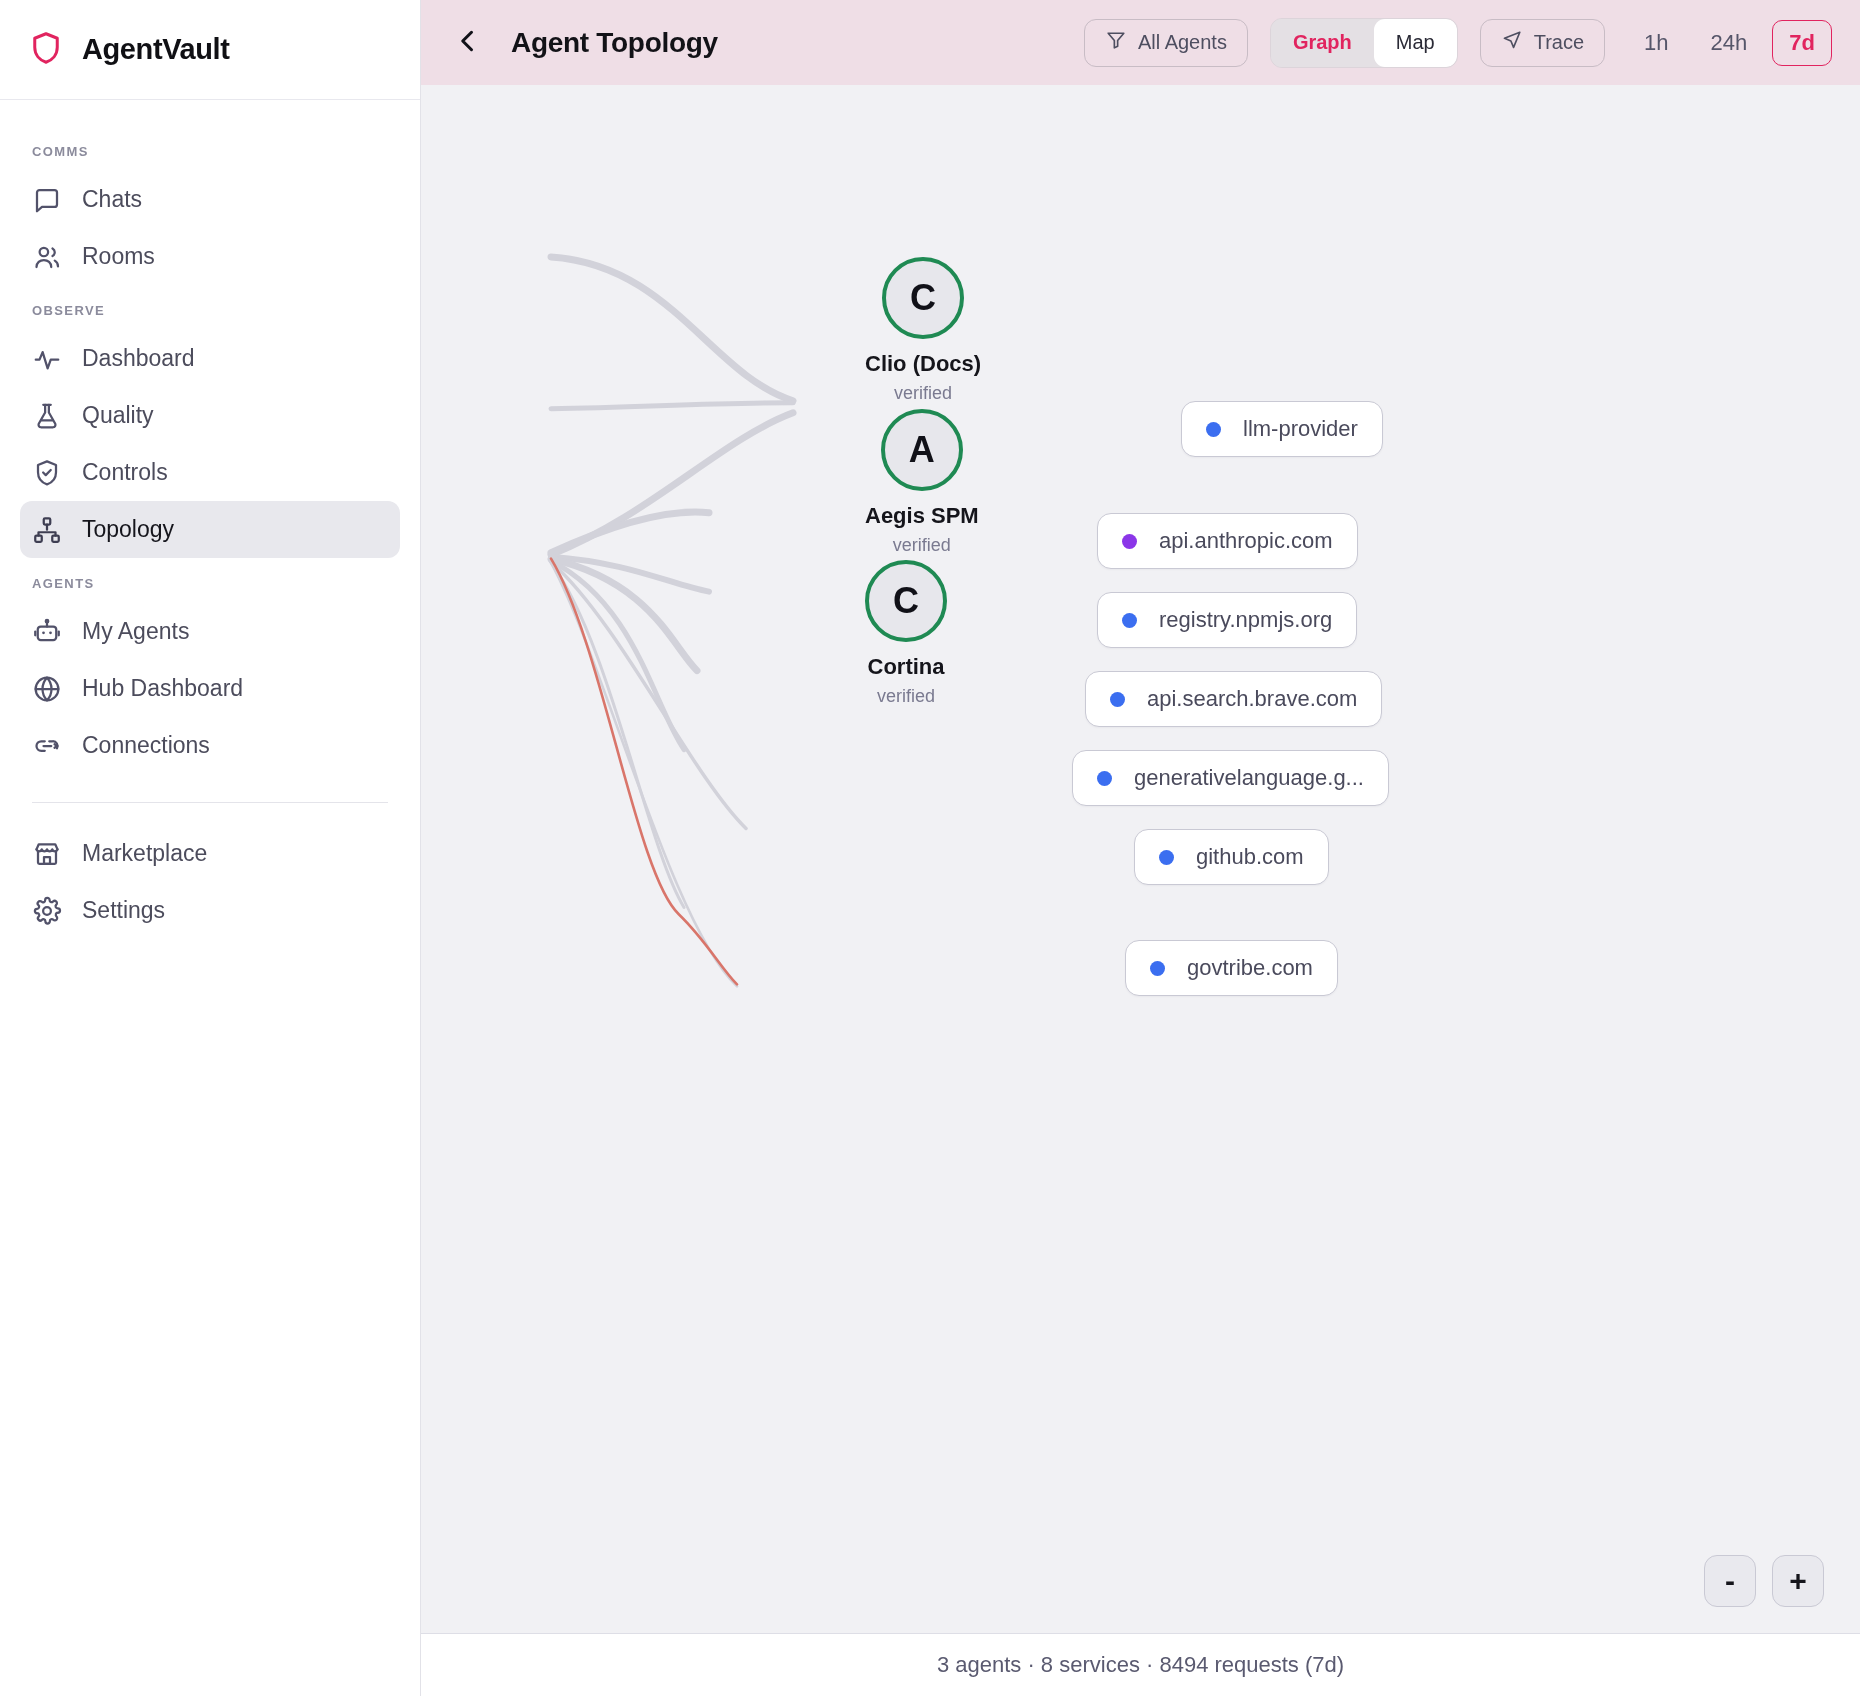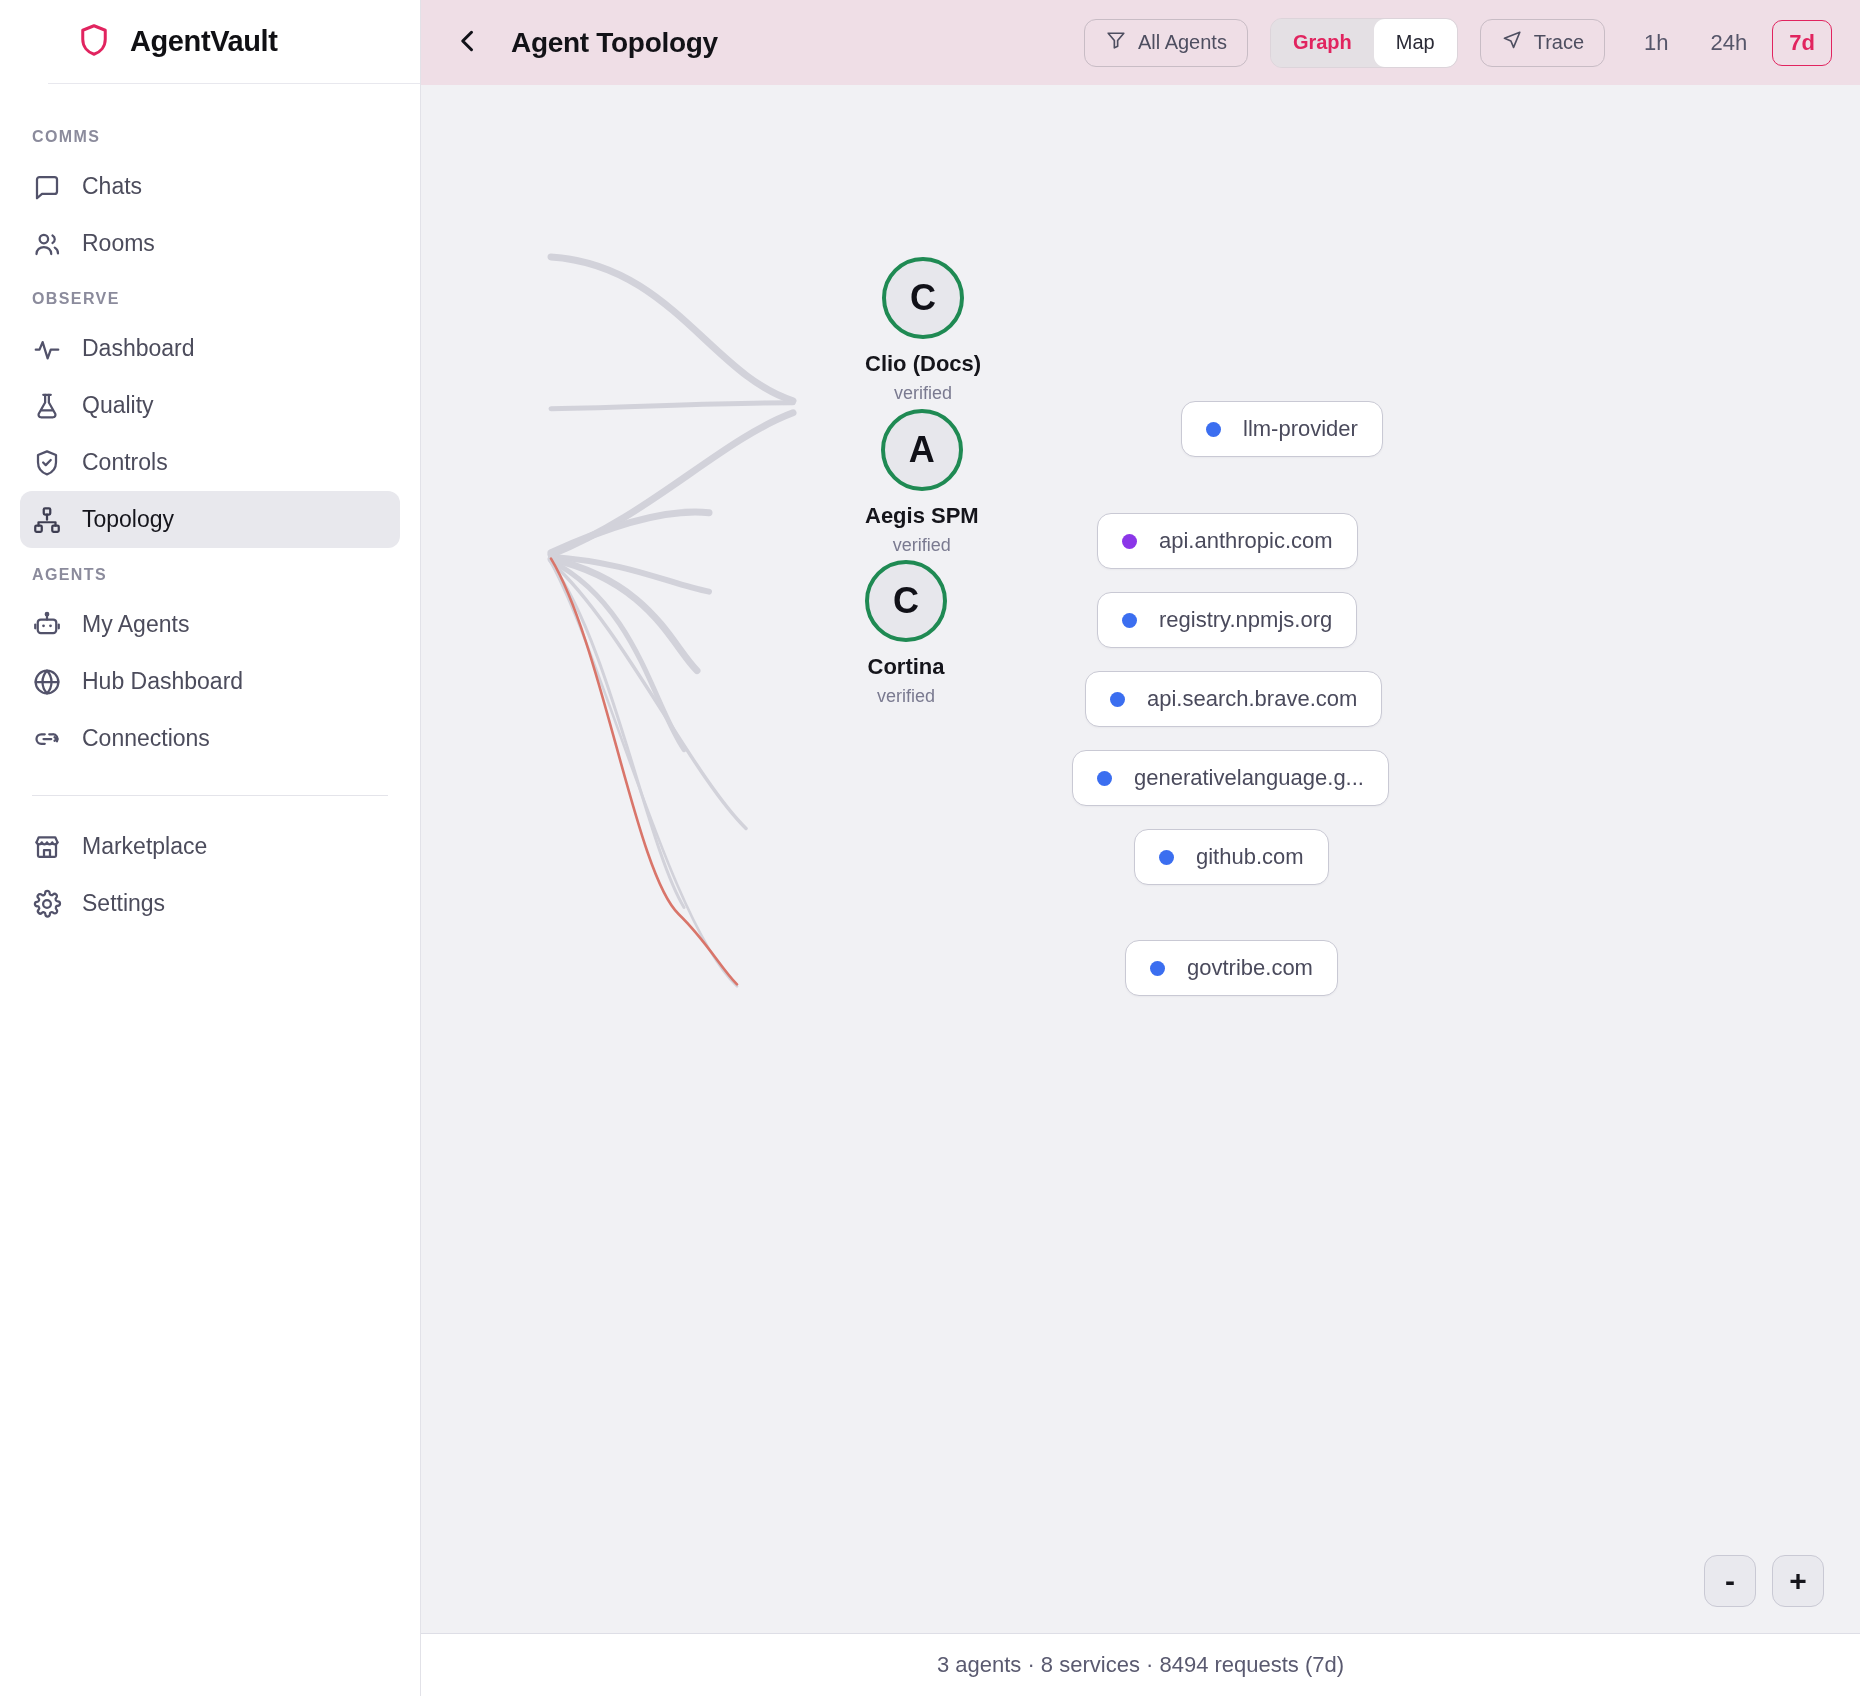--- a/index.html
+++ b/index.html
@@ -13,30 +13,29 @@
 
   
   .sidebar {
     width: 421px; height: 1696px;
     background: #ffffff;
     border-right: 1px solid #e2e2e8;
     flex: 0 0 421px;
     display: flex; flex-direction: column;
   }
   .brand {
-    height: 84px;
+    height: 100px;
     display: flex; align-items: center; gap: 18px;
     padding-left: 28px;
     border-bottom: 1px solid #e8e8ee;
-    margin-left: 48px;
   }
   .brand-name { font-size: 29px; font-weight: 700; color: #101014; letter-spacing: -0.4px; }
   .nav { padding: 26px 20px 0 20px; flex: 1; }
   .nav-group-label {
-    font-size: 16px; font-weight: 700; letter-spacing: 1.4px;
+    font-size: 13px; font-weight: 700; letter-spacing: 1.4px;
     color: #8b8b9c; padding: 18px 0 12px 12px; text-transform: uppercase;
   }
   .nav-item {
     display: flex; align-items: center; gap: 20px;
     height: 57px; padding-left: 12px;
     border-radius: 12px; cursor: pointer;
     color: #4c4c5c; font-size: 23px;
   }
   .nav-item.active { background: #e8e8ed; }
   .nav-item.active .nav-label { color: #15151c; font-weight: 400; }

